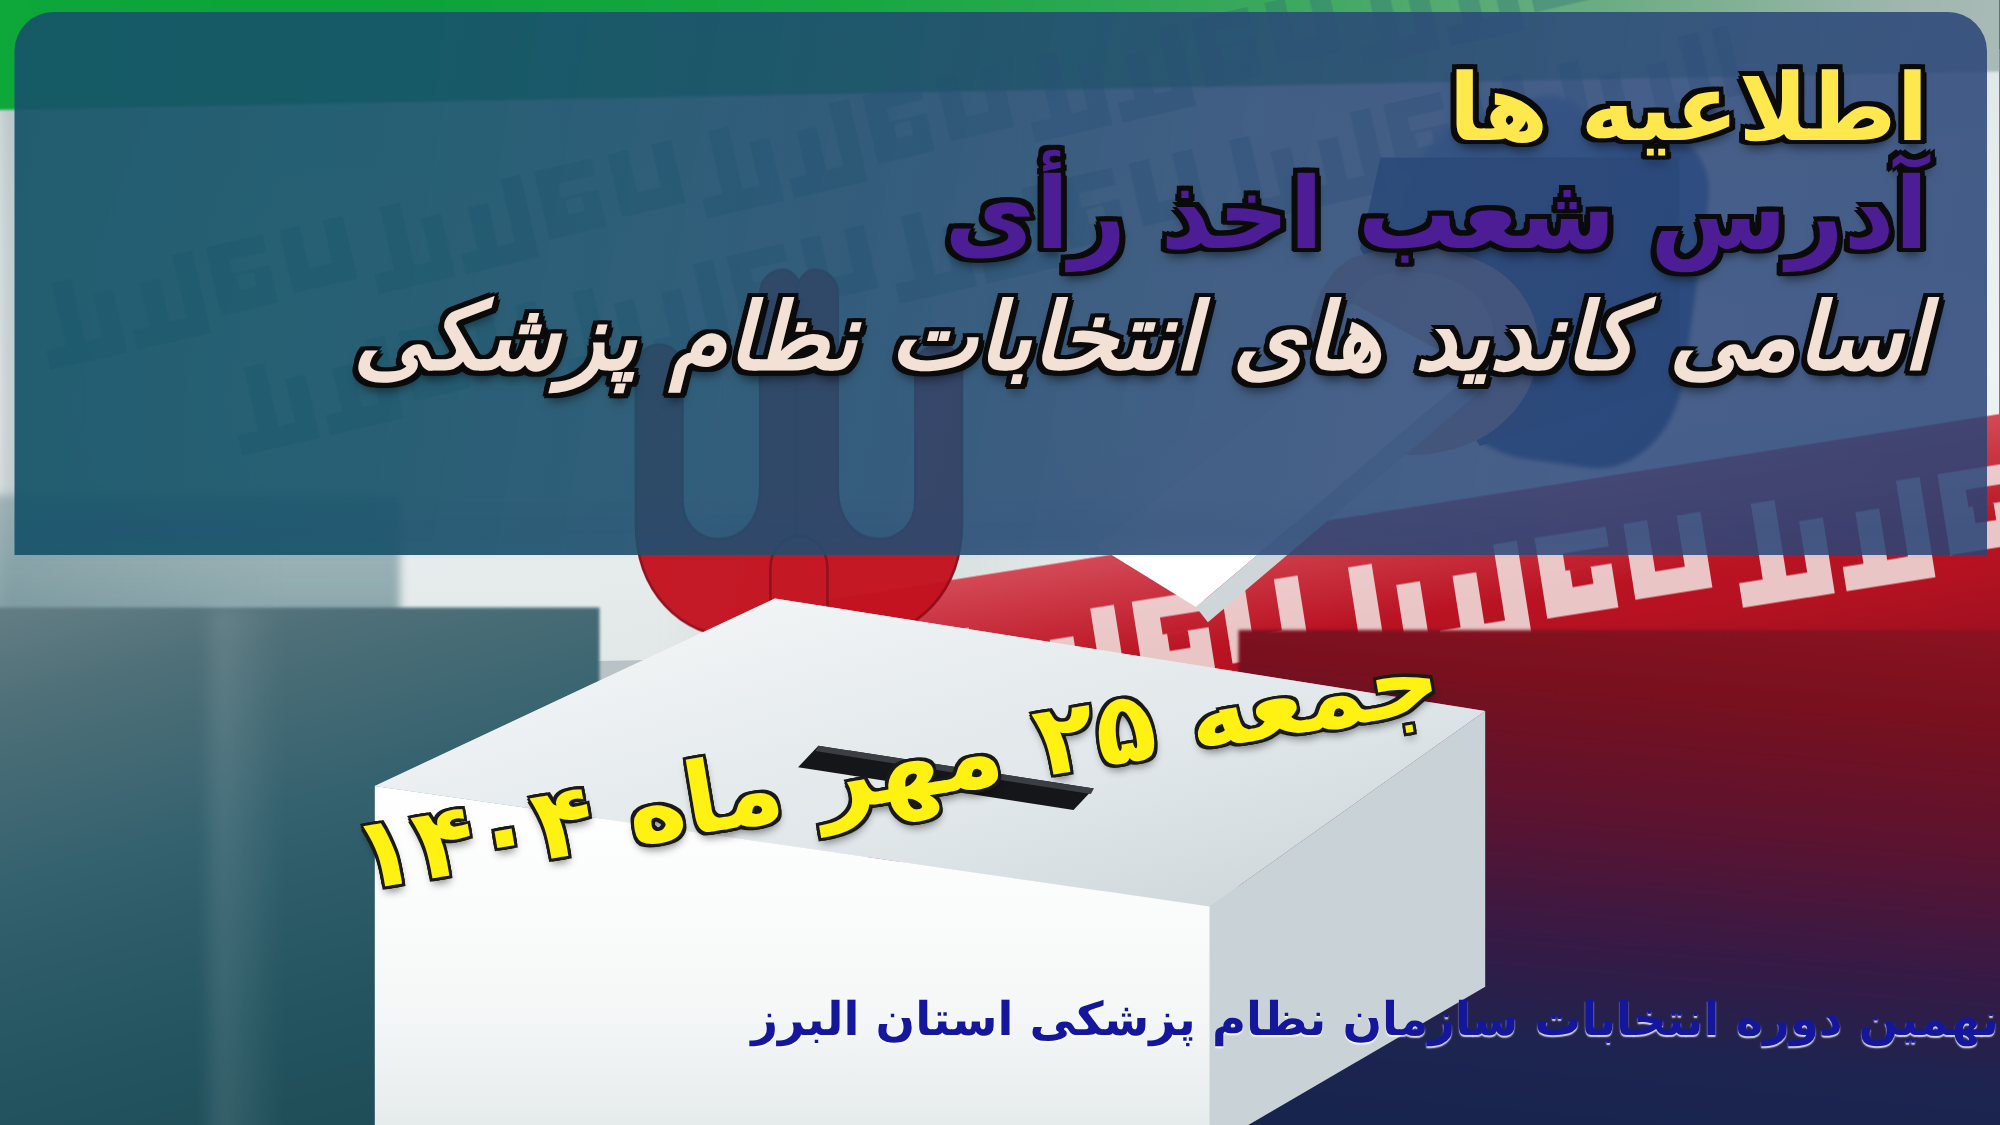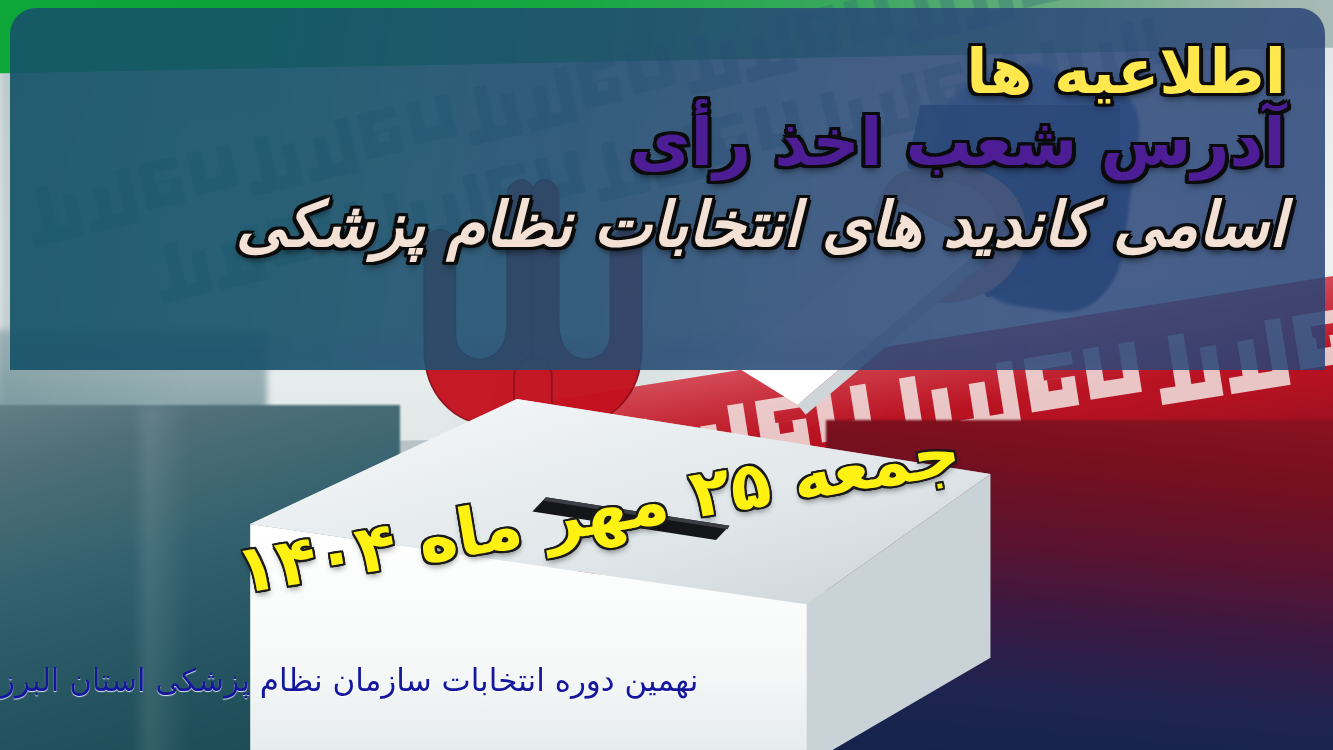--- a/index.html
+++ b/index.html
@@ -243,24 +243,24 @@
       -2px -2px 0 #1a1a1a, 2px -2px 0 #1a1a1a,
       -2px 2px 0 #1a1a1a,  2px 2px 0 #1a1a1a,
       0 4px 6px rgba(0,0,0,.45);
   }
 
   
   .caption {
     position: absolute;
     left: 0; right: 0;
     top: 662px;
-    text-align: left;
+    text-align: right;
     direction: rtl;
     font-size: 31px;
-    font-weight: 400;
+    font-weight: 700;
     color: #14179c;
     letter-spacing: -0.2px;
     white-space: nowrap;
     z-index: 14;
     text-shadow: 0 1px 1px rgba(255,255,255,.85);
   }
 </style>
 </head>
 <body>
 

